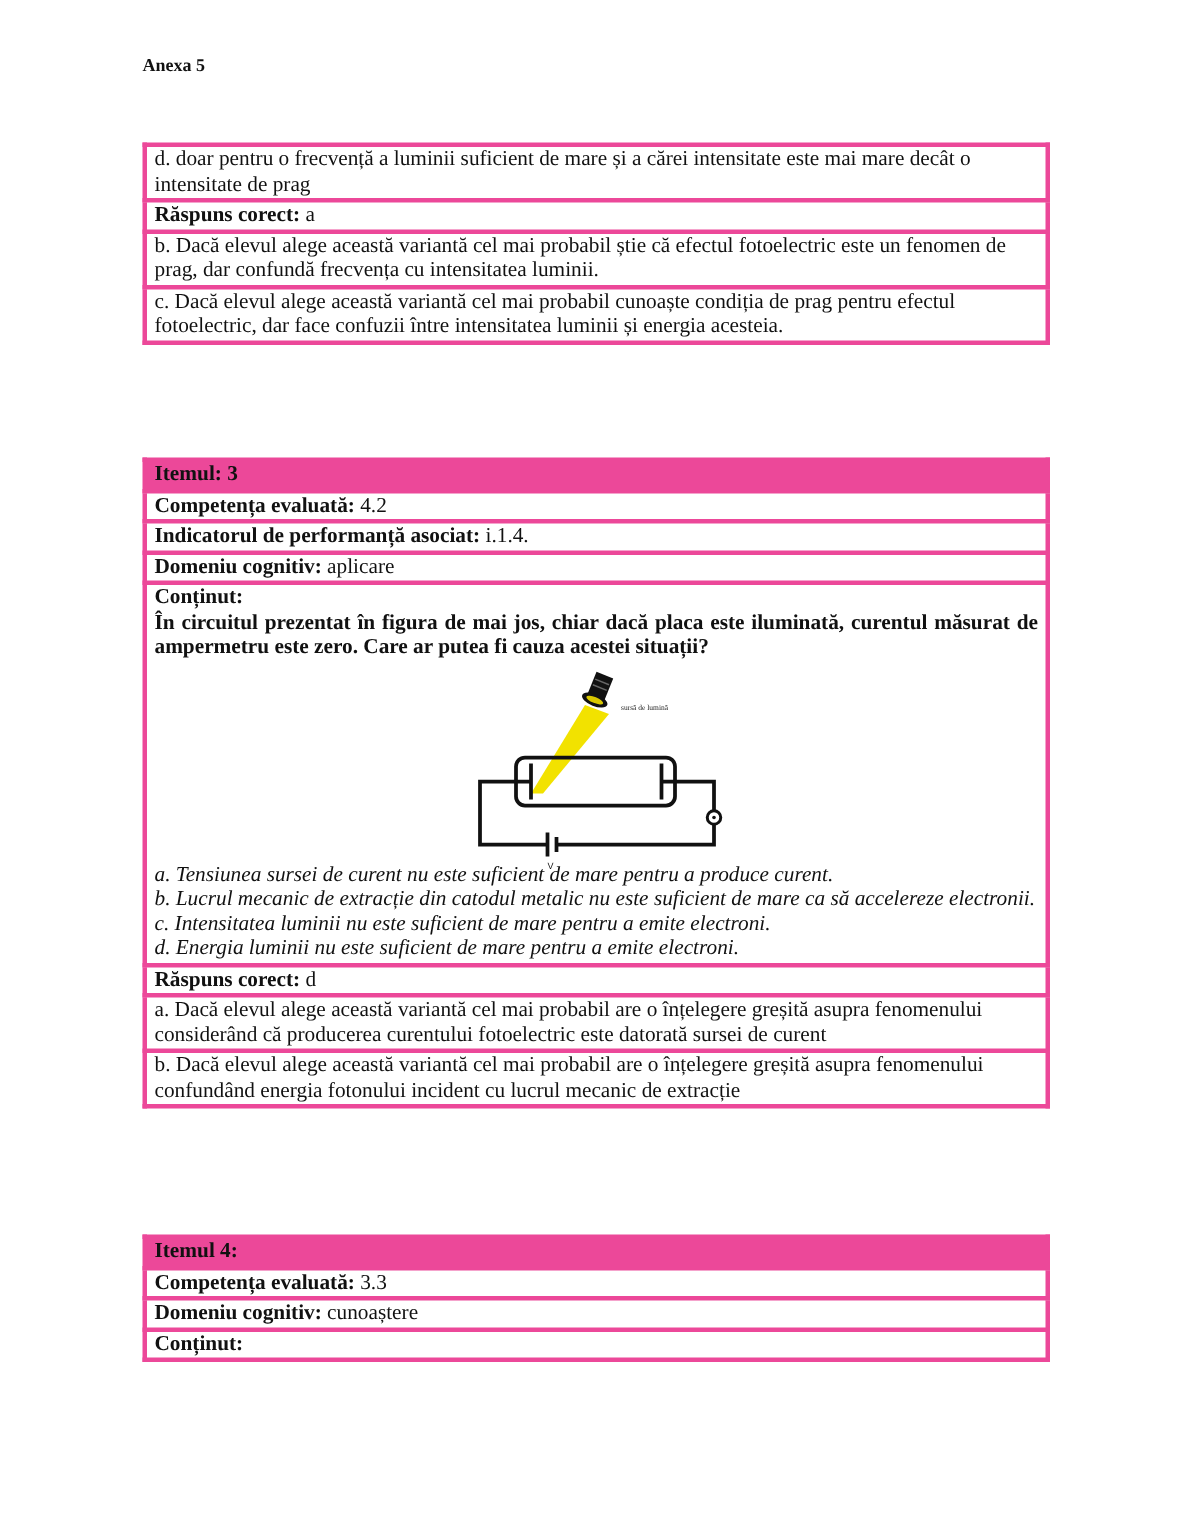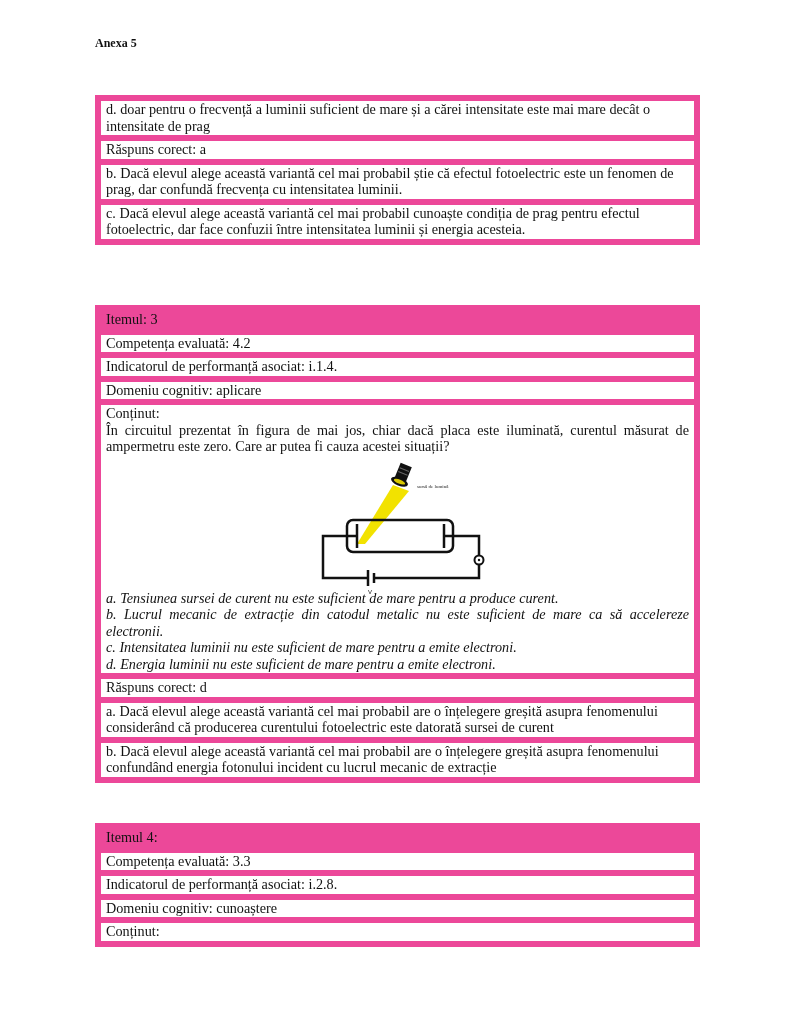--- a/index.html
+++ b/index.html
@@ -1,20 +1,20 @@
 <!DOCTYPE html>
 <html><head>
 <meta charset="utf-8">
 <style>
   html, body { margin:0; padding:0; background:#ffffff; }
   body { width:791px; height:1024px; position:relative; font-family:"Liberation Serif", serif; color:#111; overflow:hidden; }
   .header-label { position:absolute; left:95px; top:36px; font-weight:bold; font-size:12px;text-align:right; }
   table.doc { position:absolute; left:95px; width:605px; border-collapse:collapse; font-size:14.2px; line-height:16.5px; }
-  table.doc td { border:6px solid #ec4899; padding:0 5px 1px 5px; vertical-align:top; }
-  .b { font-weight:normal; }
+  table.doc td { border:3px solid #ec4899; padding:0 5px 1px 5px; vertical-align:top; }
+  .b { font-weight:bold; }
   .gray td { background:#ec4899; }
   .justify { text-align:justify; }
   .fig { height:135px; position:relative; }
   .fig svg { position:absolute; left:215px; top:5px; }
   p.opt { margin:0;font-style:italic; }
 </style>
 </head>
 <body>
 
 <div class="header-label">Anexa 5</div>
@@ -106,22 +106,19 @@
 
 <table class="doc" style="top:823px;">
   <tbody>
       <tr class="gray">
     <td class="b">Itemul 4:</td>
   </tr>
   <tr>
     <td><span class="b">Competența evaluată:</span><span> 3.3</span></td>
   </tr>
   <tr>
-    <td><span class="b">Indicatorul de performanță asociat:</span><span> i.2.8.</span></td>
-  </tr>
-  <tr>
     <td><span class="b">Domeniu cognitiv:</span><span> cunoaștere</span></td>
   </tr>
   <tr>
     <td class="b">Conținut:</td>
   </tr>
 </tbody>
   </table>
 
 </body></html>

